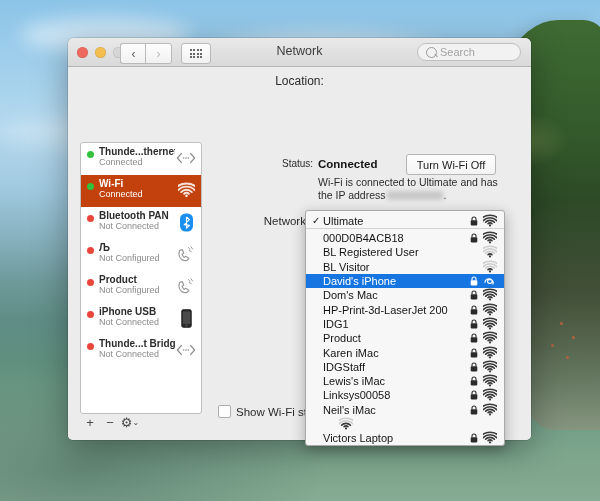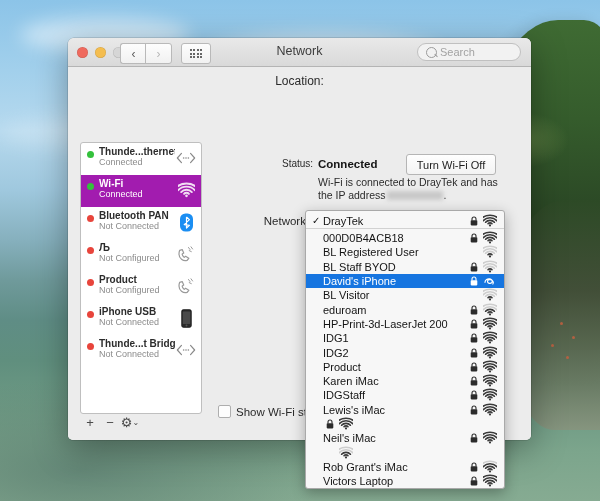--- a/index.html
+++ b/index.html
@@ -173,21 +173,21 @@
     border-radius: 3px;
     overflow: hidden;
   }
   .sb-item {
     position: relative;
     height: 32px;
     padding: 3px 4px 0 6px;
     box-sizing: border-box;
     display: flex; align-items: flex-start;
   }
-  .sb-item.selected { background: #a21caf; }
+  .sb-item.selected { background: #c2410c; }
   .sb-dot {
     width: 7px; height: 7px; border-radius: 50%;
     margin-top: 5px; margin-right: 5px; flex: 0 0 auto;
   }
   .sb-text { flex: 1 1 auto; min-width: 0; }
   .sb-name {
     font-size: 10px; font-weight: bold; color: #2c2c2c;
     white-space: nowrap; overflow: hidden; line-height: 11px;
   }
   .sb-status {
@@ -465,35 +465,35 @@
           <span>⚙</span>
             <span style="font-size:8px;">⌄</span>
         </div>
       </div>
 
       <div id="status-label">Status:</div>
       <div id="status-value">Connected</div>
       <div id="turn-wifi-off">Turn Wi-Fi Off</div>
 
       <div id="status-desc">
-        <span>Wi-Fi is connected to DrayTek and has the IP address</span><span id="ip-redact"></span><span>.</span>
+        <span>Wi-Fi is connected to Ultimate and has the IP address</span><span id="ip-redact"></span><span>.</span>
       </div>
 
       <div id="network-name-label">Network Name:</div>
 
       <div id="show-status-row">
         <div id="show-status-box"></div>
         <span id="show-status-label">Show Wi-Fi statu</span>
       </div>
 
       <div id="dropdown">
         <div id="dd-list">
             <div class="dd-row" style="border-bottom: 1px solid rgb(210, 210, 210); margin-bottom: 2px; height: 16px;">
               <span class="dd-check">✓</span>
-              <span class="dd-name">DrayTek</span>
+              <span class="dd-name">Ultimate</span>
               <span class="dd-lock">
                 <svg width="8" height="10" viewBox="0 0 8 10">
     <path d="M2 4.4 V3 a2 2 0 0 1 4 0 V4.4" fill="none" stroke="#2b2b2b" stroke-width="1.1"></path>
     <rect x="0.7" y="4.2" width="6.6" height="5.2" rx="0.8" fill="#2b2b2b"></rect>
   </svg>
               </span>
               <span class="dd-sig">
                 <svg width="14" height="14" viewBox="0 0 14 12">
                   <path d="M 5 8.76 A 2.5 2.2 0 0 1 9 8.76" fill="none" stroke="#3a3a3a" stroke-width="1.6" stroke-linecap="round" opacity="1"></path>
                   <path d="M 2.5999999999999996 7.272 A 5.5 4.840000000000001 0 0 1 11.4 7.272" fill="none" stroke="#3a3a3a" stroke-width="1.6" stroke-linecap="round" opacity="1"></path>
@@ -531,27 +531,22 @@
                   <path d="M 5 8.76 A 2.5 2.2 0 0 1 9 8.76" fill="none" stroke="#3a3a3a" stroke-width="1.6" stroke-linecap="round" opacity="1"></path>
                   <path d="M 2.5999999999999996 7.272 A 5.5 4.840000000000001 0 0 1 11.4 7.272" fill="none" stroke="#3a3a3a" stroke-width="1.6" stroke-linecap="round" opacity="0.22"></path>
                   <path d="M 0.20000000000000018 5.784 A 8.5 7.48 0 0 1 13.8 5.784" fill="none" stroke="#3a3a3a" stroke-width="1.6" stroke-linecap="round" opacity="0.22"></path>
                   <path d="M -2.1999999999999993 4.296 A 11.5 10.12 0 0 1 16.2 4.296" fill="none" stroke="#3a3a3a" stroke-width="1.6" stroke-linecap="round" opacity="0.22"></path>
                   <circle cx="7" cy="10.4" r="1.1" fill="#3a3a3a" opacity="1"></circle>
                 </svg>
               </span>
             </div>
             <div class="dd-row">
               <span class="dd-check"></span>
-              <span class="dd-name">BL Staff BYOD</span>
-              <span class="dd-lock">
-                <svg width="8" height="10" viewBox="0 0 8 10">
-    <path d="M2 4.4 V3 a2 2 0 0 1 4 0 V4.4" fill="none" stroke="#2b2b2b" stroke-width="1.1"></path>
-    <rect x="0.7" y="4.2" width="6.6" height="5.2" rx="0.8" fill="#2b2b2b"></rect>
-  </svg>
-              </span>
+              <span class="dd-name">BL Visitor</span>
+              <span class="dd-lock"></span>
               <span class="dd-sig">
                 <svg width="14" height="14" viewBox="0 0 14 12">
                   <path d="M 5 8.76 A 2.5 2.2 0 0 1 9 8.76" fill="none" stroke="#3a3a3a" stroke-width="1.6" stroke-linecap="round" opacity="1"></path>
                   <path d="M 2.5999999999999996 7.272 A 5.5 4.840000000000001 0 0 1 11.4 7.272" fill="none" stroke="#3a3a3a" stroke-width="1.6" stroke-linecap="round" opacity="0.22"></path>
                   <path d="M 0.20000000000000018 5.784 A 8.5 7.48 0 0 1 13.8 5.784" fill="none" stroke="#3a3a3a" stroke-width="1.6" stroke-linecap="round" opacity="0.22"></path>
                   <path d="M -2.1999999999999993 4.296 A 11.5 10.12 0 0 1 16.2 4.296" fill="none" stroke="#3a3a3a" stroke-width="1.6" stroke-linecap="round" opacity="0.22"></path>
                   <circle cx="7" cy="10.4" r="1.1" fill="#3a3a3a" opacity="1"></circle>
                 </svg>
               </span>
             </div>
@@ -566,248 +561,197 @@
               </span>
               <span class="dd-sig">
                 <svg width="15" height="12" viewBox="0 0 16 12">
     <path d="M3.2 7.4 C3.2 4.6 6 3.2 8.4 3.8 C10.8 4.4 11.6 6.6 10.4 7.8
              C9.2 9 6.6 8.6 6 7 C5.4 5.4 7.2 4 9.2 4.6 C11.6 5.3 12.8 7.6 11.6 9.2" fill="none" stroke="#ffffff" stroke-width="1.3" stroke-linecap="round"></path>
   </svg>
               </span>
             </div>
             <div class="dd-row">
               <span class="dd-check"></span>
-              <span class="dd-name">BL Visitor</span>
+              <span class="dd-name">Dom's Mac</span>
+              <span class="dd-lock">
+                <svg width="8" height="10" viewBox="0 0 8 10">
+    <path d="M2 4.4 V3 a2 2 0 0 1 4 0 V4.4" fill="none" stroke="#2b2b2b" stroke-width="1.1"></path>
+    <rect x="0.7" y="4.2" width="6.6" height="5.2" rx="0.8" fill="#2b2b2b"></rect>
+  </svg>
+              </span>
+              <span class="dd-sig">
+                <svg width="14" height="14" viewBox="0 0 14 12">
+                  <path d="M 5 8.76 A 2.5 2.2 0 0 1 9 8.76" fill="none" stroke="#3a3a3a" stroke-width="1.6" stroke-linecap="round" opacity="1"></path>
+                  <path d="M 2.5999999999999996 7.272 A 5.5 4.840000000000001 0 0 1 11.4 7.272" fill="none" stroke="#3a3a3a" stroke-width="1.6" stroke-linecap="round" opacity="1"></path>
+                  <path d="M 0.20000000000000018 5.784 A 8.5 7.48 0 0 1 13.8 5.784" fill="none" stroke="#3a3a3a" stroke-width="1.6" stroke-linecap="round" opacity="1"></path>
+                  <path d="M -2.1999999999999993 4.296 A 11.5 10.12 0 0 1 16.2 4.296" fill="none" stroke="#3a3a3a" stroke-width="1.6" stroke-linecap="round" opacity="1"></path>
+                  <circle cx="7" cy="10.4" r="1.1" fill="#3a3a3a" opacity="1"></circle>
+                </svg>
+              </span>
+            </div>
+            <div class="dd-row">
+              <span class="dd-check"></span>
+              <span class="dd-name">HP-Print-3d-LaserJet 200</span>
+              <span class="dd-lock">
+                <svg width="8" height="10" viewBox="0 0 8 10">
+    <path d="M2 4.4 V3 a2 2 0 0 1 4 0 V4.4" fill="none" stroke="#2b2b2b" stroke-width="1.1"></path>
+    <rect x="0.7" y="4.2" width="6.6" height="5.2" rx="0.8" fill="#2b2b2b"></rect>
+  </svg>
+              </span>
+              <span class="dd-sig">
+                <svg width="14" height="14" viewBox="0 0 14 12">
+                  <path d="M 5 8.76 A 2.5 2.2 0 0 1 9 8.76" fill="none" stroke="#3a3a3a" stroke-width="1.6" stroke-linecap="round" opacity="1"></path>
+                  <path d="M 2.5999999999999996 7.272 A 5.5 4.840000000000001 0 0 1 11.4 7.272" fill="none" stroke="#3a3a3a" stroke-width="1.6" stroke-linecap="round" opacity="1"></path>
+                  <path d="M 0.20000000000000018 5.784 A 8.5 7.48 0 0 1 13.8 5.784" fill="none" stroke="#3a3a3a" stroke-width="1.6" stroke-linecap="round" opacity="1"></path>
+                  <path d="M -2.1999999999999993 4.296 A 11.5 10.12 0 0 1 16.2 4.296" fill="none" stroke="#3a3a3a" stroke-width="1.6" stroke-linecap="round" opacity="1"></path>
+                  <circle cx="7" cy="10.4" r="1.1" fill="#3a3a3a" opacity="1"></circle>
+                </svg>
+              </span>
+            </div>
+            <div class="dd-row">
+              <span class="dd-check"></span>
+              <span class="dd-name">IDG1</span>
+              <span class="dd-lock">
+                <svg width="8" height="10" viewBox="0 0 8 10">
+    <path d="M2 4.4 V3 a2 2 0 0 1 4 0 V4.4" fill="none" stroke="#2b2b2b" stroke-width="1.1"></path>
+    <rect x="0.7" y="4.2" width="6.6" height="5.2" rx="0.8" fill="#2b2b2b"></rect>
+  </svg>
+              </span>
+              <span class="dd-sig">
+                <svg width="14" height="14" viewBox="0 0 14 12">
+                  <path d="M 5 8.76 A 2.5 2.2 0 0 1 9 8.76" fill="none" stroke="#3a3a3a" stroke-width="1.6" stroke-linecap="round" opacity="1"></path>
+                  <path d="M 2.5999999999999996 7.272 A 5.5 4.840000000000001 0 0 1 11.4 7.272" fill="none" stroke="#3a3a3a" stroke-width="1.6" stroke-linecap="round" opacity="1"></path>
+                  <path d="M 0.20000000000000018 5.784 A 8.5 7.48 0 0 1 13.8 5.784" fill="none" stroke="#3a3a3a" stroke-width="1.6" stroke-linecap="round" opacity="1"></path>
+                  <path d="M -2.1999999999999993 4.296 A 11.5 10.12 0 0 1 16.2 4.296" fill="none" stroke="#3a3a3a" stroke-width="1.6" stroke-linecap="round" opacity="1"></path>
+                  <circle cx="7" cy="10.4" r="1.1" fill="#3a3a3a" opacity="1"></circle>
+                </svg>
+              </span>
+            </div>
+            <div class="dd-row">
+              <span class="dd-check"></span>
+              <span class="dd-name">Product</span>
+              <span class="dd-lock">
+                <svg width="8" height="10" viewBox="0 0 8 10">
+    <path d="M2 4.4 V3 a2 2 0 0 1 4 0 V4.4" fill="none" stroke="#2b2b2b" stroke-width="1.1"></path>
+    <rect x="0.7" y="4.2" width="6.6" height="5.2" rx="0.8" fill="#2b2b2b"></rect>
+  </svg>
+              </span>
+              <span class="dd-sig">
+                <svg width="14" height="14" viewBox="0 0 14 12">
+                  <path d="M 5 8.76 A 2.5 2.2 0 0 1 9 8.76" fill="none" stroke="#3a3a3a" stroke-width="1.6" stroke-linecap="round" opacity="1"></path>
+                  <path d="M 2.5999999999999996 7.272 A 5.5 4.840000000000001 0 0 1 11.4 7.272" fill="none" stroke="#3a3a3a" stroke-width="1.6" stroke-linecap="round" opacity="1"></path>
+                  <path d="M 0.20000000000000018 5.784 A 8.5 7.48 0 0 1 13.8 5.784" fill="none" stroke="#3a3a3a" stroke-width="1.6" stroke-linecap="round" opacity="1"></path>
+                  <path d="M -2.1999999999999993 4.296 A 11.5 10.12 0 0 1 16.2 4.296" fill="none" stroke="#3a3a3a" stroke-width="1.6" stroke-linecap="round" opacity="1"></path>
+                  <circle cx="7" cy="10.4" r="1.1" fill="#3a3a3a" opacity="1"></circle>
+                </svg>
+              </span>
+            </div>
+            <div class="dd-row">
+              <span class="dd-check"></span>
+              <span class="dd-name">Karen iMac</span>
+              <span class="dd-lock">
+                <svg width="8" height="10" viewBox="0 0 8 10">
+    <path d="M2 4.4 V3 a2 2 0 0 1 4 0 V4.4" fill="none" stroke="#2b2b2b" stroke-width="1.1"></path>
+    <rect x="0.7" y="4.2" width="6.6" height="5.2" rx="0.8" fill="#2b2b2b"></rect>
+  </svg>
+              </span>
+              <span class="dd-sig">
+                <svg width="14" height="14" viewBox="0 0 14 12">
+                  <path d="M 5 8.76 A 2.5 2.2 0 0 1 9 8.76" fill="none" stroke="#3a3a3a" stroke-width="1.6" stroke-linecap="round" opacity="1"></path>
+                  <path d="M 2.5999999999999996 7.272 A 5.5 4.840000000000001 0 0 1 11.4 7.272" fill="none" stroke="#3a3a3a" stroke-width="1.6" stroke-linecap="round" opacity="1"></path>
+                  <path d="M 0.20000000000000018 5.784 A 8.5 7.48 0 0 1 13.8 5.784" fill="none" stroke="#3a3a3a" stroke-width="1.6" stroke-linecap="round" opacity="1"></path>
+                  <path d="M -2.1999999999999993 4.296 A 11.5 10.12 0 0 1 16.2 4.296" fill="none" stroke="#3a3a3a" stroke-width="1.6" stroke-linecap="round" opacity="1"></path>
+                  <circle cx="7" cy="10.4" r="1.1" fill="#3a3a3a" opacity="1"></circle>
+                </svg>
+              </span>
+            </div>
+            <div class="dd-row">
+              <span class="dd-check"></span>
+              <span class="dd-name">IDGStaff</span>
+              <span class="dd-lock">
+                <svg width="8" height="10" viewBox="0 0 8 10">
+    <path d="M2 4.4 V3 a2 2 0 0 1 4 0 V4.4" fill="none" stroke="#2b2b2b" stroke-width="1.1"></path>
+    <rect x="0.7" y="4.2" width="6.6" height="5.2" rx="0.8" fill="#2b2b2b"></rect>
+  </svg>
+              </span>
+              <span class="dd-sig">
+                <svg width="14" height="14" viewBox="0 0 14 12">
+                  <path d="M 5 8.76 A 2.5 2.2 0 0 1 9 8.76" fill="none" stroke="#3a3a3a" stroke-width="1.6" stroke-linecap="round" opacity="1"></path>
+                  <path d="M 2.5999999999999996 7.272 A 5.5 4.840000000000001 0 0 1 11.4 7.272" fill="none" stroke="#3a3a3a" stroke-width="1.6" stroke-linecap="round" opacity="1"></path>
+                  <path d="M 0.20000000000000018 5.784 A 8.5 7.48 0 0 1 13.8 5.784" fill="none" stroke="#3a3a3a" stroke-width="1.6" stroke-linecap="round" opacity="1"></path>
+                  <path d="M -2.1999999999999993 4.296 A 11.5 10.12 0 0 1 16.2 4.296" fill="none" stroke="#3a3a3a" stroke-width="1.6" stroke-linecap="round" opacity="1"></path>
+                  <circle cx="7" cy="10.4" r="1.1" fill="#3a3a3a" opacity="1"></circle>
+                </svg>
+              </span>
+            </div>
+            <div class="dd-row">
+              <span class="dd-check"></span>
+              <span class="dd-name">Lewis's iMac</span>
+              <span class="dd-lock">
+                <svg width="8" height="10" viewBox="0 0 8 10">
+    <path d="M2 4.4 V3 a2 2 0 0 1 4 0 V4.4" fill="none" stroke="#2b2b2b" stroke-width="1.1"></path>
+    <rect x="0.7" y="4.2" width="6.6" height="5.2" rx="0.8" fill="#2b2b2b"></rect>
+  </svg>
+              </span>
+              <span class="dd-sig">
+                <svg width="14" height="14" viewBox="0 0 14 12">
+                  <path d="M 5 8.76 A 2.5 2.2 0 0 1 9 8.76" fill="none" stroke="#3a3a3a" stroke-width="1.6" stroke-linecap="round" opacity="1"></path>
+                  <path d="M 2.5999999999999996 7.272 A 5.5 4.840000000000001 0 0 1 11.4 7.272" fill="none" stroke="#3a3a3a" stroke-width="1.6" stroke-linecap="round" opacity="1"></path>
+                  <path d="M 0.20000000000000018 5.784 A 8.5 7.48 0 0 1 13.8 5.784" fill="none" stroke="#3a3a3a" stroke-width="1.6" stroke-linecap="round" opacity="1"></path>
+                  <path d="M -2.1999999999999993 4.296 A 11.5 10.12 0 0 1 16.2 4.296" fill="none" stroke="#3a3a3a" stroke-width="1.6" stroke-linecap="round" opacity="1"></path>
+                  <circle cx="7" cy="10.4" r="1.1" fill="#3a3a3a" opacity="1"></circle>
+                </svg>
+              </span>
+            </div>
+            <div class="dd-row">
+              <span class="dd-check"></span>
+              <span class="dd-name">Linksys00058</span>
+              <span class="dd-lock">
+                <svg width="8" height="10" viewBox="0 0 8 10">
+    <path d="M2 4.4 V3 a2 2 0 0 1 4 0 V4.4" fill="none" stroke="#2b2b2b" stroke-width="1.1"></path>
+    <rect x="0.7" y="4.2" width="6.6" height="5.2" rx="0.8" fill="#2b2b2b"></rect>
+  </svg>
+              </span>
+              <span class="dd-sig">
+                <svg width="14" height="14" viewBox="0 0 14 12">
+                  <path d="M 5 8.76 A 2.5 2.2 0 0 1 9 8.76" fill="none" stroke="#3a3a3a" stroke-width="1.6" stroke-linecap="round" opacity="1"></path>
+                  <path d="M 2.5999999999999996 7.272 A 5.5 4.840000000000001 0 0 1 11.4 7.272" fill="none" stroke="#3a3a3a" stroke-width="1.6" stroke-linecap="round" opacity="1"></path>
+                  <path d="M 0.20000000000000018 5.784 A 8.5 7.48 0 0 1 13.8 5.784" fill="none" stroke="#3a3a3a" stroke-width="1.6" stroke-linecap="round" opacity="1"></path>
+                  <path d="M -2.1999999999999993 4.296 A 11.5 10.12 0 0 1 16.2 4.296" fill="none" stroke="#3a3a3a" stroke-width="1.6" stroke-linecap="round" opacity="1"></path>
+                  <circle cx="7" cy="10.4" r="1.1" fill="#3a3a3a" opacity="1"></circle>
+                </svg>
+              </span>
+            </div>
+            <div class="dd-row">
+              <span class="dd-check"></span>
+              <span class="dd-name">Neil's iMac</span>
+              <span class="dd-lock">
+                <svg width="8" height="10" viewBox="0 0 8 10">
+    <path d="M2 4.4 V3 a2 2 0 0 1 4 0 V4.4" fill="none" stroke="#2b2b2b" stroke-width="1.1"></path>
+    <rect x="0.7" y="4.2" width="6.6" height="5.2" rx="0.8" fill="#2b2b2b"></rect>
+  </svg>
+              </span>
+              <span class="dd-sig">
+                <svg width="14" height="14" viewBox="0 0 14 12">
+                  <path d="M 5 8.76 A 2.5 2.2 0 0 1 9 8.76" fill="none" stroke="#3a3a3a" stroke-width="1.6" stroke-linecap="round" opacity="1"></path>
+                  <path d="M 2.5999999999999996 7.272 A 5.5 4.840000000000001 0 0 1 11.4 7.272" fill="none" stroke="#3a3a3a" stroke-width="1.6" stroke-linecap="round" opacity="1"></path>
+                  <path d="M 0.20000000000000018 5.784 A 8.5 7.48 0 0 1 13.8 5.784" fill="none" stroke="#3a3a3a" stroke-width="1.6" stroke-linecap="round" opacity="1"></path>
+                  <path d="M -2.1999999999999993 4.296 A 11.5 10.12 0 0 1 16.2 4.296" fill="none" stroke="#3a3a3a" stroke-width="1.6" stroke-linecap="round" opacity="1"></path>
+                  <circle cx="7" cy="10.4" r="1.1" fill="#3a3a3a" opacity="1"></circle>
+                </svg>
+              </span>
+            </div>
+            <div class="dd-row">
+              <span class="dd-check"></span>
               <span class="dd-lock"></span>
               <span class="dd-sig">
                 <svg width="14" height="14" viewBox="0 0 14 12">
                   <path d="M 5 8.76 A 2.5 2.2 0 0 1 9 8.76" fill="none" stroke="#3a3a3a" stroke-width="1.6" stroke-linecap="round" opacity="1"></path>
-                  <path d="M 2.5999999999999996 7.272 A 5.5 4.840000000000001 0 0 1 11.4 7.272" fill="none" stroke="#3a3a3a" stroke-width="1.6" stroke-linecap="round" opacity="0.22"></path>
+                  <path d="M 2.5999999999999996 7.272 A 5.5 4.840000000000001 0 0 1 11.4 7.272" fill="none" stroke="#3a3a3a" stroke-width="1.6" stroke-linecap="round" opacity="1"></path>
                   <path d="M 0.20000000000000018 5.784 A 8.5 7.48 0 0 1 13.8 5.784" fill="none" stroke="#3a3a3a" stroke-width="1.6" stroke-linecap="round" opacity="0.22"></path>
-                  <path d="M -2.1999999999999993 4.296 A 11.5 10.12 0 0 1 16.2 4.296" fill="none" stroke="#3a3a3a" stroke-width="1.6" stroke-linecap="round" opacity="0.22"></path>
-                  <circle cx="7" cy="10.4" r="1.1" fill="#3a3a3a" opacity="1"></circle>
-                </svg>
-              </span>
-            </div>
-            <div class="dd-row">
-              <span class="dd-check"></span>
-              <span class="dd-name">eduroam</span>
-              <span class="dd-lock">
-                <svg width="8" height="10" viewBox="0 0 8 10">
-    <path d="M2 4.4 V3 a2 2 0 0 1 4 0 V4.4" fill="none" stroke="#2b2b2b" stroke-width="1.1"></path>
-    <rect x="0.7" y="4.2" width="6.6" height="5.2" rx="0.8" fill="#2b2b2b"></rect>
-  </svg>
-              </span>
-              <span class="dd-sig">
-                <svg width="14" height="14" viewBox="0 0 14 12">
-                  <path d="M 5 8.76 A 2.5 2.2 0 0 1 9 8.76" fill="none" stroke="#3a3a3a" stroke-width="1.6" stroke-linecap="round" opacity="1"></path>
-                  <path d="M 2.5999999999999996 7.272 A 5.5 4.840000000000001 0 0 1 11.4 7.272" fill="none" stroke="#3a3a3a" stroke-width="1.6" stroke-linecap="round" opacity="1"></path>
-                  <path d="M 0.20000000000000018 5.784 A 8.5 7.48 0 0 1 13.8 5.784" fill="none" stroke="#3a3a3a" stroke-width="1.6" stroke-linecap="round" opacity="0.22"></path>
-                  <path d="M -2.1999999999999993 4.296 A 11.5 10.12 0 0 1 16.2 4.296" fill="none" stroke="#3a3a3a" stroke-width="1.6" stroke-linecap="round" opacity="0.22"></path>
-                  <circle cx="7" cy="10.4" r="1.1" fill="#3a3a3a" opacity="1"></circle>
-                </svg>
-              </span>
-            </div>
-            <div class="dd-row">
-              <span class="dd-check"></span>
-              <span class="dd-name">HP-Print-3d-LaserJet 200</span>
-              <span class="dd-lock">
-                <svg width="8" height="10" viewBox="0 0 8 10">
-    <path d="M2 4.4 V3 a2 2 0 0 1 4 0 V4.4" fill="none" stroke="#2b2b2b" stroke-width="1.1"></path>
-    <rect x="0.7" y="4.2" width="6.6" height="5.2" rx="0.8" fill="#2b2b2b"></rect>
-  </svg>
-              </span>
-              <span class="dd-sig">
-                <svg width="14" height="14" viewBox="0 0 14 12">
-                  <path d="M 5 8.76 A 2.5 2.2 0 0 1 9 8.76" fill="none" stroke="#3a3a3a" stroke-width="1.6" stroke-linecap="round" opacity="1"></path>
-                  <path d="M 2.5999999999999996 7.272 A 5.5 4.840000000000001 0 0 1 11.4 7.272" fill="none" stroke="#3a3a3a" stroke-width="1.6" stroke-linecap="round" opacity="1"></path>
-                  <path d="M 0.20000000000000018 5.784 A 8.5 7.48 0 0 1 13.8 5.784" fill="none" stroke="#3a3a3a" stroke-width="1.6" stroke-linecap="round" opacity="1"></path>
-                  <path d="M -2.1999999999999993 4.296 A 11.5 10.12 0 0 1 16.2 4.296" fill="none" stroke="#3a3a3a" stroke-width="1.6" stroke-linecap="round" opacity="1"></path>
-                  <circle cx="7" cy="10.4" r="1.1" fill="#3a3a3a" opacity="1"></circle>
-                </svg>
-              </span>
-            </div>
-            <div class="dd-row">
-              <span class="dd-check"></span>
-              <span class="dd-name">IDG1</span>
-              <span class="dd-lock">
-                <svg width="8" height="10" viewBox="0 0 8 10">
-    <path d="M2 4.4 V3 a2 2 0 0 1 4 0 V4.4" fill="none" stroke="#2b2b2b" stroke-width="1.1"></path>
-    <rect x="0.7" y="4.2" width="6.6" height="5.2" rx="0.8" fill="#2b2b2b"></rect>
-  </svg>
-              </span>
-              <span class="dd-sig">
-                <svg width="14" height="14" viewBox="0 0 14 12">
-                  <path d="M 5 8.76 A 2.5 2.2 0 0 1 9 8.76" fill="none" stroke="#3a3a3a" stroke-width="1.6" stroke-linecap="round" opacity="1"></path>
-                  <path d="M 2.5999999999999996 7.272 A 5.5 4.840000000000001 0 0 1 11.4 7.272" fill="none" stroke="#3a3a3a" stroke-width="1.6" stroke-linecap="round" opacity="1"></path>
-                  <path d="M 0.20000000000000018 5.784 A 8.5 7.48 0 0 1 13.8 5.784" fill="none" stroke="#3a3a3a" stroke-width="1.6" stroke-linecap="round" opacity="1"></path>
-                  <path d="M -2.1999999999999993 4.296 A 11.5 10.12 0 0 1 16.2 4.296" fill="none" stroke="#3a3a3a" stroke-width="1.6" stroke-linecap="round" opacity="1"></path>
-                  <circle cx="7" cy="10.4" r="1.1" fill="#3a3a3a" opacity="1"></circle>
-                </svg>
-              </span>
-            </div>
-            <div class="dd-row">
-              <span class="dd-check"></span>
-              <span class="dd-name">IDG2</span>
-              <span class="dd-lock">
-                <svg width="8" height="10" viewBox="0 0 8 10">
-    <path d="M2 4.4 V3 a2 2 0 0 1 4 0 V4.4" fill="none" stroke="#2b2b2b" stroke-width="1.1"></path>
-    <rect x="0.7" y="4.2" width="6.6" height="5.2" rx="0.8" fill="#2b2b2b"></rect>
-  </svg>
-              </span>
-              <span class="dd-sig">
-                <svg width="14" height="14" viewBox="0 0 14 12">
-                  <path d="M 5 8.76 A 2.5 2.2 0 0 1 9 8.76" fill="none" stroke="#3a3a3a" stroke-width="1.6" stroke-linecap="round" opacity="1"></path>
-                  <path d="M 2.5999999999999996 7.272 A 5.5 4.840000000000001 0 0 1 11.4 7.272" fill="none" stroke="#3a3a3a" stroke-width="1.6" stroke-linecap="round" opacity="1"></path>
-                  <path d="M 0.20000000000000018 5.784 A 8.5 7.48 0 0 1 13.8 5.784" fill="none" stroke="#3a3a3a" stroke-width="1.6" stroke-linecap="round" opacity="1"></path>
-                  <path d="M -2.1999999999999993 4.296 A 11.5 10.12 0 0 1 16.2 4.296" fill="none" stroke="#3a3a3a" stroke-width="1.6" stroke-linecap="round" opacity="1"></path>
-                  <circle cx="7" cy="10.4" r="1.1" fill="#3a3a3a" opacity="1"></circle>
-                </svg>
-              </span>
-            </div>
-            <div class="dd-row">
-              <span class="dd-check"></span>
-              <span class="dd-name">Product</span>
-              <span class="dd-lock">
-                <svg width="8" height="10" viewBox="0 0 8 10">
-    <path d="M2 4.4 V3 a2 2 0 0 1 4 0 V4.4" fill="none" stroke="#2b2b2b" stroke-width="1.1"></path>
-    <rect x="0.7" y="4.2" width="6.6" height="5.2" rx="0.8" fill="#2b2b2b"></rect>
-  </svg>
-              </span>
-              <span class="dd-sig">
-                <svg width="14" height="14" viewBox="0 0 14 12">
-                  <path d="M 5 8.76 A 2.5 2.2 0 0 1 9 8.76" fill="none" stroke="#3a3a3a" stroke-width="1.6" stroke-linecap="round" opacity="1"></path>
-                  <path d="M 2.5999999999999996 7.272 A 5.5 4.840000000000001 0 0 1 11.4 7.272" fill="none" stroke="#3a3a3a" stroke-width="1.6" stroke-linecap="round" opacity="1"></path>
-                  <path d="M 0.20000000000000018 5.784 A 8.5 7.48 0 0 1 13.8 5.784" fill="none" stroke="#3a3a3a" stroke-width="1.6" stroke-linecap="round" opacity="1"></path>
-                  <path d="M -2.1999999999999993 4.296 A 11.5 10.12 0 0 1 16.2 4.296" fill="none" stroke="#3a3a3a" stroke-width="1.6" stroke-linecap="round" opacity="1"></path>
-                  <circle cx="7" cy="10.4" r="1.1" fill="#3a3a3a" opacity="1"></circle>
-                </svg>
-              </span>
-            </div>
-            <div class="dd-row">
-              <span class="dd-check"></span>
-              <span class="dd-name">Karen iMac</span>
-              <span class="dd-lock">
-                <svg width="8" height="10" viewBox="0 0 8 10">
-    <path d="M2 4.4 V3 a2 2 0 0 1 4 0 V4.4" fill="none" stroke="#2b2b2b" stroke-width="1.1"></path>
-    <rect x="0.7" y="4.2" width="6.6" height="5.2" rx="0.8" fill="#2b2b2b"></rect>
-  </svg>
-              </span>
-              <span class="dd-sig">
-                <svg width="14" height="14" viewBox="0 0 14 12">
-                  <path d="M 5 8.76 A 2.5 2.2 0 0 1 9 8.76" fill="none" stroke="#3a3a3a" stroke-width="1.6" stroke-linecap="round" opacity="1"></path>
-                  <path d="M 2.5999999999999996 7.272 A 5.5 4.840000000000001 0 0 1 11.4 7.272" fill="none" stroke="#3a3a3a" stroke-width="1.6" stroke-linecap="round" opacity="1"></path>
-                  <path d="M 0.20000000000000018 5.784 A 8.5 7.48 0 0 1 13.8 5.784" fill="none" stroke="#3a3a3a" stroke-width="1.6" stroke-linecap="round" opacity="1"></path>
-                  <path d="M -2.1999999999999993 4.296 A 11.5 10.12 0 0 1 16.2 4.296" fill="none" stroke="#3a3a3a" stroke-width="1.6" stroke-linecap="round" opacity="1"></path>
-                  <circle cx="7" cy="10.4" r="1.1" fill="#3a3a3a" opacity="1"></circle>
-                </svg>
-              </span>
-            </div>
-            <div class="dd-row">
-              <span class="dd-check"></span>
-              <span class="dd-name">IDGStaff</span>
-              <span class="dd-lock">
-                <svg width="8" height="10" viewBox="0 0 8 10">
-    <path d="M2 4.4 V3 a2 2 0 0 1 4 0 V4.4" fill="none" stroke="#2b2b2b" stroke-width="1.1"></path>
-    <rect x="0.7" y="4.2" width="6.6" height="5.2" rx="0.8" fill="#2b2b2b"></rect>
-  </svg>
-              </span>
-              <span class="dd-sig">
-                <svg width="14" height="14" viewBox="0 0 14 12">
-                  <path d="M 5 8.76 A 2.5 2.2 0 0 1 9 8.76" fill="none" stroke="#3a3a3a" stroke-width="1.6" stroke-linecap="round" opacity="1"></path>
-                  <path d="M 2.5999999999999996 7.272 A 5.5 4.840000000000001 0 0 1 11.4 7.272" fill="none" stroke="#3a3a3a" stroke-width="1.6" stroke-linecap="round" opacity="1"></path>
-                  <path d="M 0.20000000000000018 5.784 A 8.5 7.48 0 0 1 13.8 5.784" fill="none" stroke="#3a3a3a" stroke-width="1.6" stroke-linecap="round" opacity="1"></path>
-                  <path d="M -2.1999999999999993 4.296 A 11.5 10.12 0 0 1 16.2 4.296" fill="none" stroke="#3a3a3a" stroke-width="1.6" stroke-linecap="round" opacity="1"></path>
-                  <circle cx="7" cy="10.4" r="1.1" fill="#3a3a3a" opacity="1"></circle>
-                </svg>
-              </span>
-            </div>
-            <div class="dd-row">
-              <span class="dd-check"></span>
-              <span class="dd-name">Lewis's iMac</span>
-              <span class="dd-lock">
-                <svg width="8" height="10" viewBox="0 0 8 10">
-    <path d="M2 4.4 V3 a2 2 0 0 1 4 0 V4.4" fill="none" stroke="#2b2b2b" stroke-width="1.1"></path>
-    <rect x="0.7" y="4.2" width="6.6" height="5.2" rx="0.8" fill="#2b2b2b"></rect>
-  </svg>
-              </span>
-              <span class="dd-sig">
-                <svg width="14" height="14" viewBox="0 0 14 12">
-                  <path d="M 5 8.76 A 2.5 2.2 0 0 1 9 8.76" fill="none" stroke="#3a3a3a" stroke-width="1.6" stroke-linecap="round" opacity="1"></path>
-                  <path d="M 2.5999999999999996 7.272 A 5.5 4.840000000000001 0 0 1 11.4 7.272" fill="none" stroke="#3a3a3a" stroke-width="1.6" stroke-linecap="round" opacity="1"></path>
-                  <path d="M 0.20000000000000018 5.784 A 8.5 7.48 0 0 1 13.8 5.784" fill="none" stroke="#3a3a3a" stroke-width="1.6" stroke-linecap="round" opacity="1"></path>
-                  <path d="M -2.1999999999999993 4.296 A 11.5 10.12 0 0 1 16.2 4.296" fill="none" stroke="#3a3a3a" stroke-width="1.6" stroke-linecap="round" opacity="1"></path>
-                  <circle cx="7" cy="10.4" r="1.1" fill="#3a3a3a" opacity="1"></circle>
-                </svg>
-              </span>
-            </div>
-            <div class="dd-row">
-              <span class="dd-check"></span>
-              <span class="dd-lock">
-                <svg width="8" height="10" viewBox="0 0 8 10">
-    <path d="M2 4.4 V3 a2 2 0 0 1 4 0 V4.4" fill="none" stroke="#2b2b2b" stroke-width="1.1"></path>
-    <rect x="0.7" y="4.2" width="6.6" height="5.2" rx="0.8" fill="#2b2b2b"></rect>
-  </svg>
-              </span>
-              <span class="dd-sig">
-                <svg width="14" height="14" viewBox="0 0 14 12">
-                  <path d="M 5 8.76 A 2.5 2.2 0 0 1 9 8.76" fill="none" stroke="#3a3a3a" stroke-width="1.6" stroke-linecap="round" opacity="1"></path>
-                  <path d="M 2.5999999999999996 7.272 A 5.5 4.840000000000001 0 0 1 11.4 7.272" fill="none" stroke="#3a3a3a" stroke-width="1.6" stroke-linecap="round" opacity="1"></path>
-                  <path d="M 0.20000000000000018 5.784 A 8.5 7.48 0 0 1 13.8 5.784" fill="none" stroke="#3a3a3a" stroke-width="1.6" stroke-linecap="round" opacity="1"></path>
-                  <path d="M -2.1999999999999993 4.296 A 11.5 10.12 0 0 1 16.2 4.296" fill="none" stroke="#3a3a3a" stroke-width="1.6" stroke-linecap="round" opacity="1"></path>
-                  <circle cx="7" cy="10.4" r="1.1" fill="#3a3a3a" opacity="1"></circle>
-                </svg>
-              </span>
-            </div>
-            <div class="dd-row">
-              <span class="dd-check"></span>
-              <span class="dd-name">Neil's iMac</span>
-              <span class="dd-lock">
-                <svg width="8" height="10" viewBox="0 0 8 10">
-    <path d="M2 4.4 V3 a2 2 0 0 1 4 0 V4.4" fill="none" stroke="#2b2b2b" stroke-width="1.1"></path>
-    <rect x="0.7" y="4.2" width="6.6" height="5.2" rx="0.8" fill="#2b2b2b"></rect>
-  </svg>
-              </span>
-              <span class="dd-sig">
-                <svg width="14" height="14" viewBox="0 0 14 12">
-                  <path d="M 5 8.76 A 2.5 2.2 0 0 1 9 8.76" fill="none" stroke="#3a3a3a" stroke-width="1.6" stroke-linecap="round" opacity="1"></path>
-                  <path d="M 2.5999999999999996 7.272 A 5.5 4.840000000000001 0 0 1 11.4 7.272" fill="none" stroke="#3a3a3a" stroke-width="1.6" stroke-linecap="round" opacity="1"></path>
-                  <path d="M 0.20000000000000018 5.784 A 8.5 7.48 0 0 1 13.8 5.784" fill="none" stroke="#3a3a3a" stroke-width="1.6" stroke-linecap="round" opacity="1"></path>
-                  <path d="M -2.1999999999999993 4.296 A 11.5 10.12 0 0 1 16.2 4.296" fill="none" stroke="#3a3a3a" stroke-width="1.6" stroke-linecap="round" opacity="1"></path>
-                  <circle cx="7" cy="10.4" r="1.1" fill="#3a3a3a" opacity="1"></circle>
-                </svg>
-              </span>
-            </div>
-            <div class="dd-row">
-              <span class="dd-check"></span>
-              <span class="dd-lock"></span>
-              <span class="dd-sig">
-                <svg width="14" height="14" viewBox="0 0 14 12">
-                  <path d="M 5 8.76 A 2.5 2.2 0 0 1 9 8.76" fill="none" stroke="#3a3a3a" stroke-width="1.6" stroke-linecap="round" opacity="1"></path>
-                  <path d="M 2.5999999999999996 7.272 A 5.5 4.840000000000001 0 0 1 11.4 7.272" fill="none" stroke="#3a3a3a" stroke-width="1.6" stroke-linecap="round" opacity="1"></path>
-                  <path d="M 0.20000000000000018 5.784 A 8.5 7.48 0 0 1 13.8 5.784" fill="none" stroke="#3a3a3a" stroke-width="1.6" stroke-linecap="round" opacity="0.22"></path>
-                  <path d="M -2.1999999999999993 4.296 A 11.5 10.12 0 0 1 16.2 4.296" fill="none" stroke="#3a3a3a" stroke-width="1.6" stroke-linecap="round" opacity="0.22"></path>
-                  <circle cx="7" cy="10.4" r="1.1" fill="#3a3a3a" opacity="1"></circle>
-                </svg>
-              </span>
-            </div>
-            <div class="dd-row">
-              <span class="dd-check"></span>
-              <span class="dd-name">Rob Grant's iMac</span>
-              <span class="dd-lock">
-                <svg width="8" height="10" viewBox="0 0 8 10">
-    <path d="M2 4.4 V3 a2 2 0 0 1 4 0 V4.4" fill="none" stroke="#2b2b2b" stroke-width="1.1"></path>
-    <rect x="0.7" y="4.2" width="6.6" height="5.2" rx="0.8" fill="#2b2b2b"></rect>
-  </svg>
-              </span>
-              <span class="dd-sig">
-                <svg width="14" height="14" viewBox="0 0 14 12">
-                  <path d="M 5 8.76 A 2.5 2.2 0 0 1 9 8.76" fill="none" stroke="#3a3a3a" stroke-width="1.6" stroke-linecap="round" opacity="1"></path>
-                  <path d="M 2.5999999999999996 7.272 A 5.5 4.840000000000001 0 0 1 11.4 7.272" fill="none" stroke="#3a3a3a" stroke-width="1.6" stroke-linecap="round" opacity="1"></path>
-                  <path d="M 0.20000000000000018 5.784 A 8.5 7.48 0 0 1 13.8 5.784" fill="none" stroke="#3a3a3a" stroke-width="1.6" stroke-linecap="round" opacity="1"></path>
                   <path d="M -2.1999999999999993 4.296 A 11.5 10.12 0 0 1 16.2 4.296" fill="none" stroke="#3a3a3a" stroke-width="1.6" stroke-linecap="round" opacity="0.22"></path>
                   <circle cx="7" cy="10.4" r="1.1" fill="#3a3a3a" opacity="1"></circle>
                 </svg>
               </span>
             </div>
             <div class="dd-row">
               <span class="dd-check"></span>
               <span class="dd-name">Victors Laptop</span>
               <span class="dd-lock">
                 <svg width="8" height="10" viewBox="0 0 8 10">

